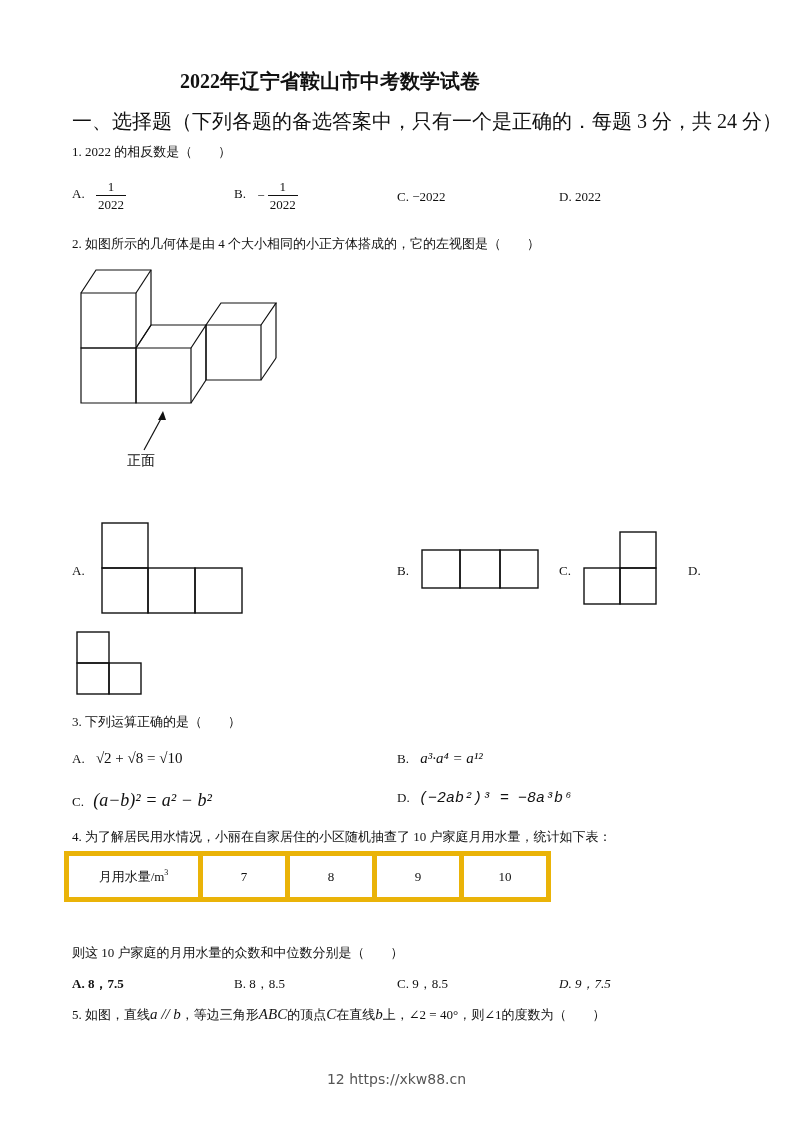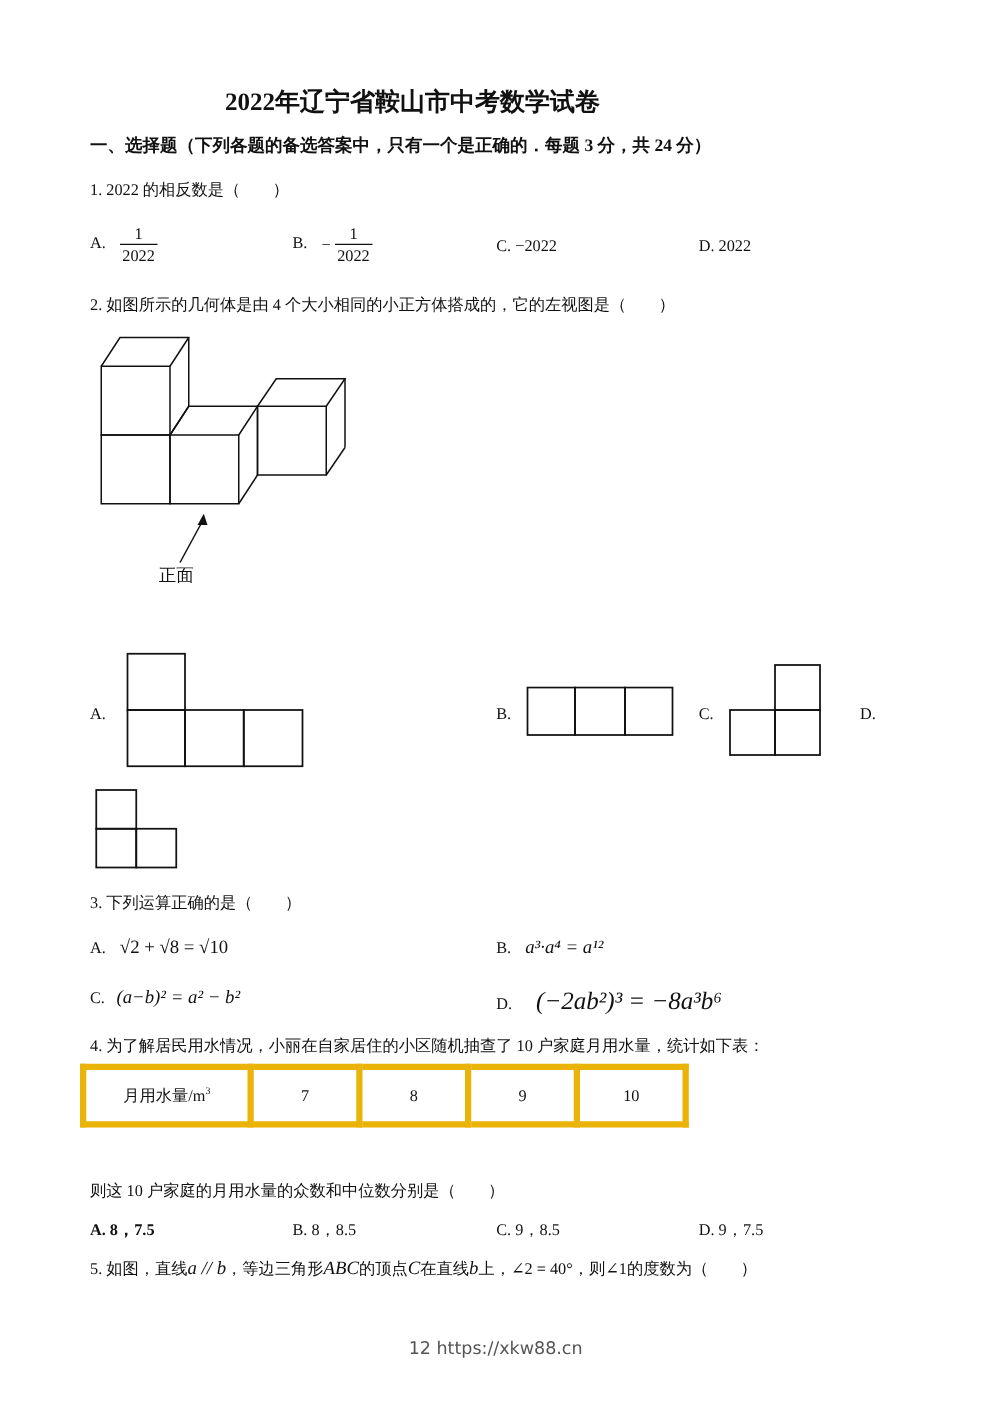--- a/index.html
+++ b/index.html
@@ -1,20 +1,20 @@
 <!DOCTYPE html>
 <html><head>
 <meta charset="utf-8">
 <style>
   html, body { margin: 0; padding: 0; background: #ffffff; }
   body { width: 793px; height: 1122px; position: relative; overflow: hidden;
          font-family: "Liberation Serif", "DejaVu Serif", serif; color: #111; }
   .abs { position: absolute; white-space: nowrap; }
   .title { left: 0; width: 660px; top: 68px; text-align: center; font-size: 20px; font-weight: bold; }
-  .section { left: 72px; top: 108px; font-size: 14px; font-weight: bold; }
+  .section { left: 72px; top: 108px; font-size: 20px; font-weight: normal; }
   .q { font-size: 13px; }
   .opt { font-size: 13px; }
   .frac { display: inline-block; vertical-align: middle; text-align: center; font-size: 13px; line-height: 17px; }
   .frac .num { display: block; border-bottom: 1px solid #111; padding: 0 2px; }
   .frac .den { display: block; padding: 0 2px; }
   .it { font-style: italic; }
   sup { font-size: 8px; vertical-align: 6px; line-height: 0; }
   .fig { position: absolute; }
   table.data { position: absolute; left: 64px; top: 851px; border-collapse: collapse; font-size: 13px; }
   table.data td { border: 5px solid #eab308; text-align: center; height: 41px; padding: 0; }
@@ -120,44 +120,44 @@
 <div class="abs opt" style="left:72px; top:750px;">
   <span>A.</span>
   <span style="margin-left:8px; font-size:15px;">√2 + √8 = √10</span>
 </div>
 <div class="abs opt it" style="left:397px; top:750px;">
   <span style="font-style:normal;">B.</span>
   <span style="margin-left:8px; font-size:15px;">a³·a⁴ = a¹²</span>
 </div>
 <div class="abs opt" style="left:72px; top:790px;">
   <span>C.</span>
-  <span class="it" style="margin-left:6px; font-size:15px;text-align:center;">(a−b)² = a² − b²</span>
+  <span class="it" style="margin-left:6px; font-size:18px;text-align:center;">(a−b)² = a² − b²</span>
 </div>
 <div class="abs opt" style="left:397px; top:790px;">
   <span>D.</span>
-  <span class="it" style="margin-left:16px; font-size:20px;">(−2ab²)³ = −8a³b⁶</span>
+  <span class="it" style="margin-left:6px; font-size:15px;font-family:Liberation Mono, monospace;">(−2ab²)³ = −8a³b⁶</span>
 </div>
 
 <div class="abs q" style="left:72px; top:828px;">4. 为了解居民用水情况，小丽在自家居住的小区随机抽查了 10 户家庭月用水量，统计如下表：</div>
 
 <table class="data">
   <tbody>
       <tr>
     <td style="width:129px;"><span>月用水量/m</span><sup>3</sup></td>
     <td style="width:82px;">7</td>
     <td style="width:82px;">8</td>
     <td style="width:82px;">9</td>
     <td style="width:82px;">10</td>
   </tr>
 </tbody>
   </table>
 
 <div class="abs q" style="left:72px; top:944px;">则这 10 户家庭的月用水量的众数和中位数分别是（　　）</div>
 <div class="abs opt" style="left:72px; top:975px;font-weight:bold;">A. 8，7.5</div>
 <div class="abs opt" style="left:234px; top:975px;">B. 8，8.5</div>
 <div class="abs opt" style="left:397px; top:975px;text-align:center;">C. 9，8.5</div>
-<div class="abs opt" style="left:559px; top:975px;">D. 9，7.5</div>
+<div class="abs opt" style="left:559px; top:975px;font-style:italic;">D. 9，7.5</div>
 
 <div class="abs q" style="left:72px; top:1006px;">
   <span>5. 如图，直线</span><span class="it" style="font-size:15px;text-align:center;">a // b</span><span>，等边三角形</span><span class="it" style="font-size:15px;">ABC</span><span>的顶点</span><span class="it" style="font-size:15px;">C</span><span>在直线</span><span class="it" style="font-size:15px;">b</span><span>上，∠2 = 40°，则∠1的度数为（　　）</span>
 </div>
 
 <div class="abs footer">12 https://xkw88.cn</div>
 
 </body></html>

